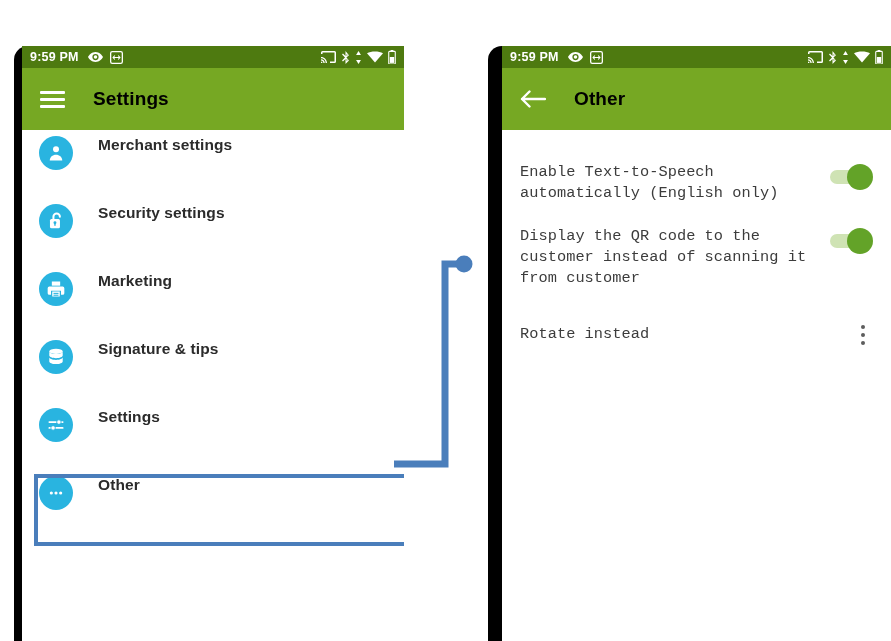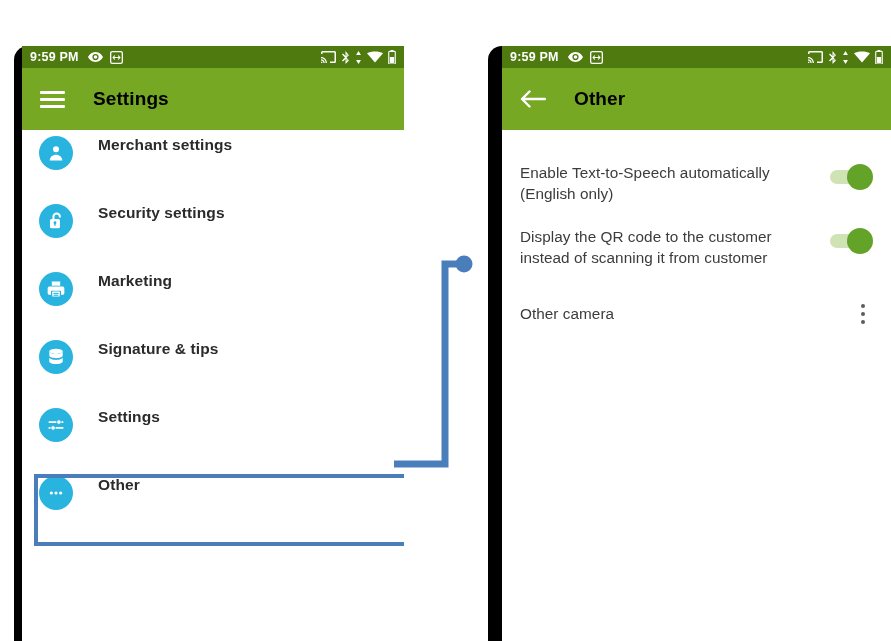--- a/index.html
+++ b/index.html
@@ -165,20 +165,21 @@
   .other-list {
     padding-top: 12px;
   }
   .other-row {
     display: flex;
     align-items: flex-start;
     padding: 0 18px 0 18px;
     min-height: 62px;
     box-sizing: border-box;
     cursor: pointer;
+    font-family: Liberation Mono, monospace;
   }
   .other-row.r1 { padding-top: 20px; }
   .other-row.r2 { padding-top: 22px; }
   .other-row.r3 { padding-top: 28px; align-items: center; }
   .other-text {
     font-size: 15.3px;
     color: #3c3c3c;
     line-height: 21px;
     max-width: 300px;
     letter-spacing: .05px;
@@ -424,21 +425,21 @@
         <div class="other-text">Display the QR code to the customer instead of scanning it from customer</div>
         <div class="other-ctl">
           <div class="switch">
             <div class="switch-track"></div>
             <div class="switch-thumb"></div>
           </div>
         </div>
       </div>
 
       <div class="other-row r3">
-        <div class="other-text">Other camera</div>
+        <div class="other-text">Rotate instead</div>
         <div class="other-ctl">
           <div class="overflow-dots">
             <i></i>
               <i></i>
               <i></i>
           </div>
         </div>
       </div>
 
     </div>

